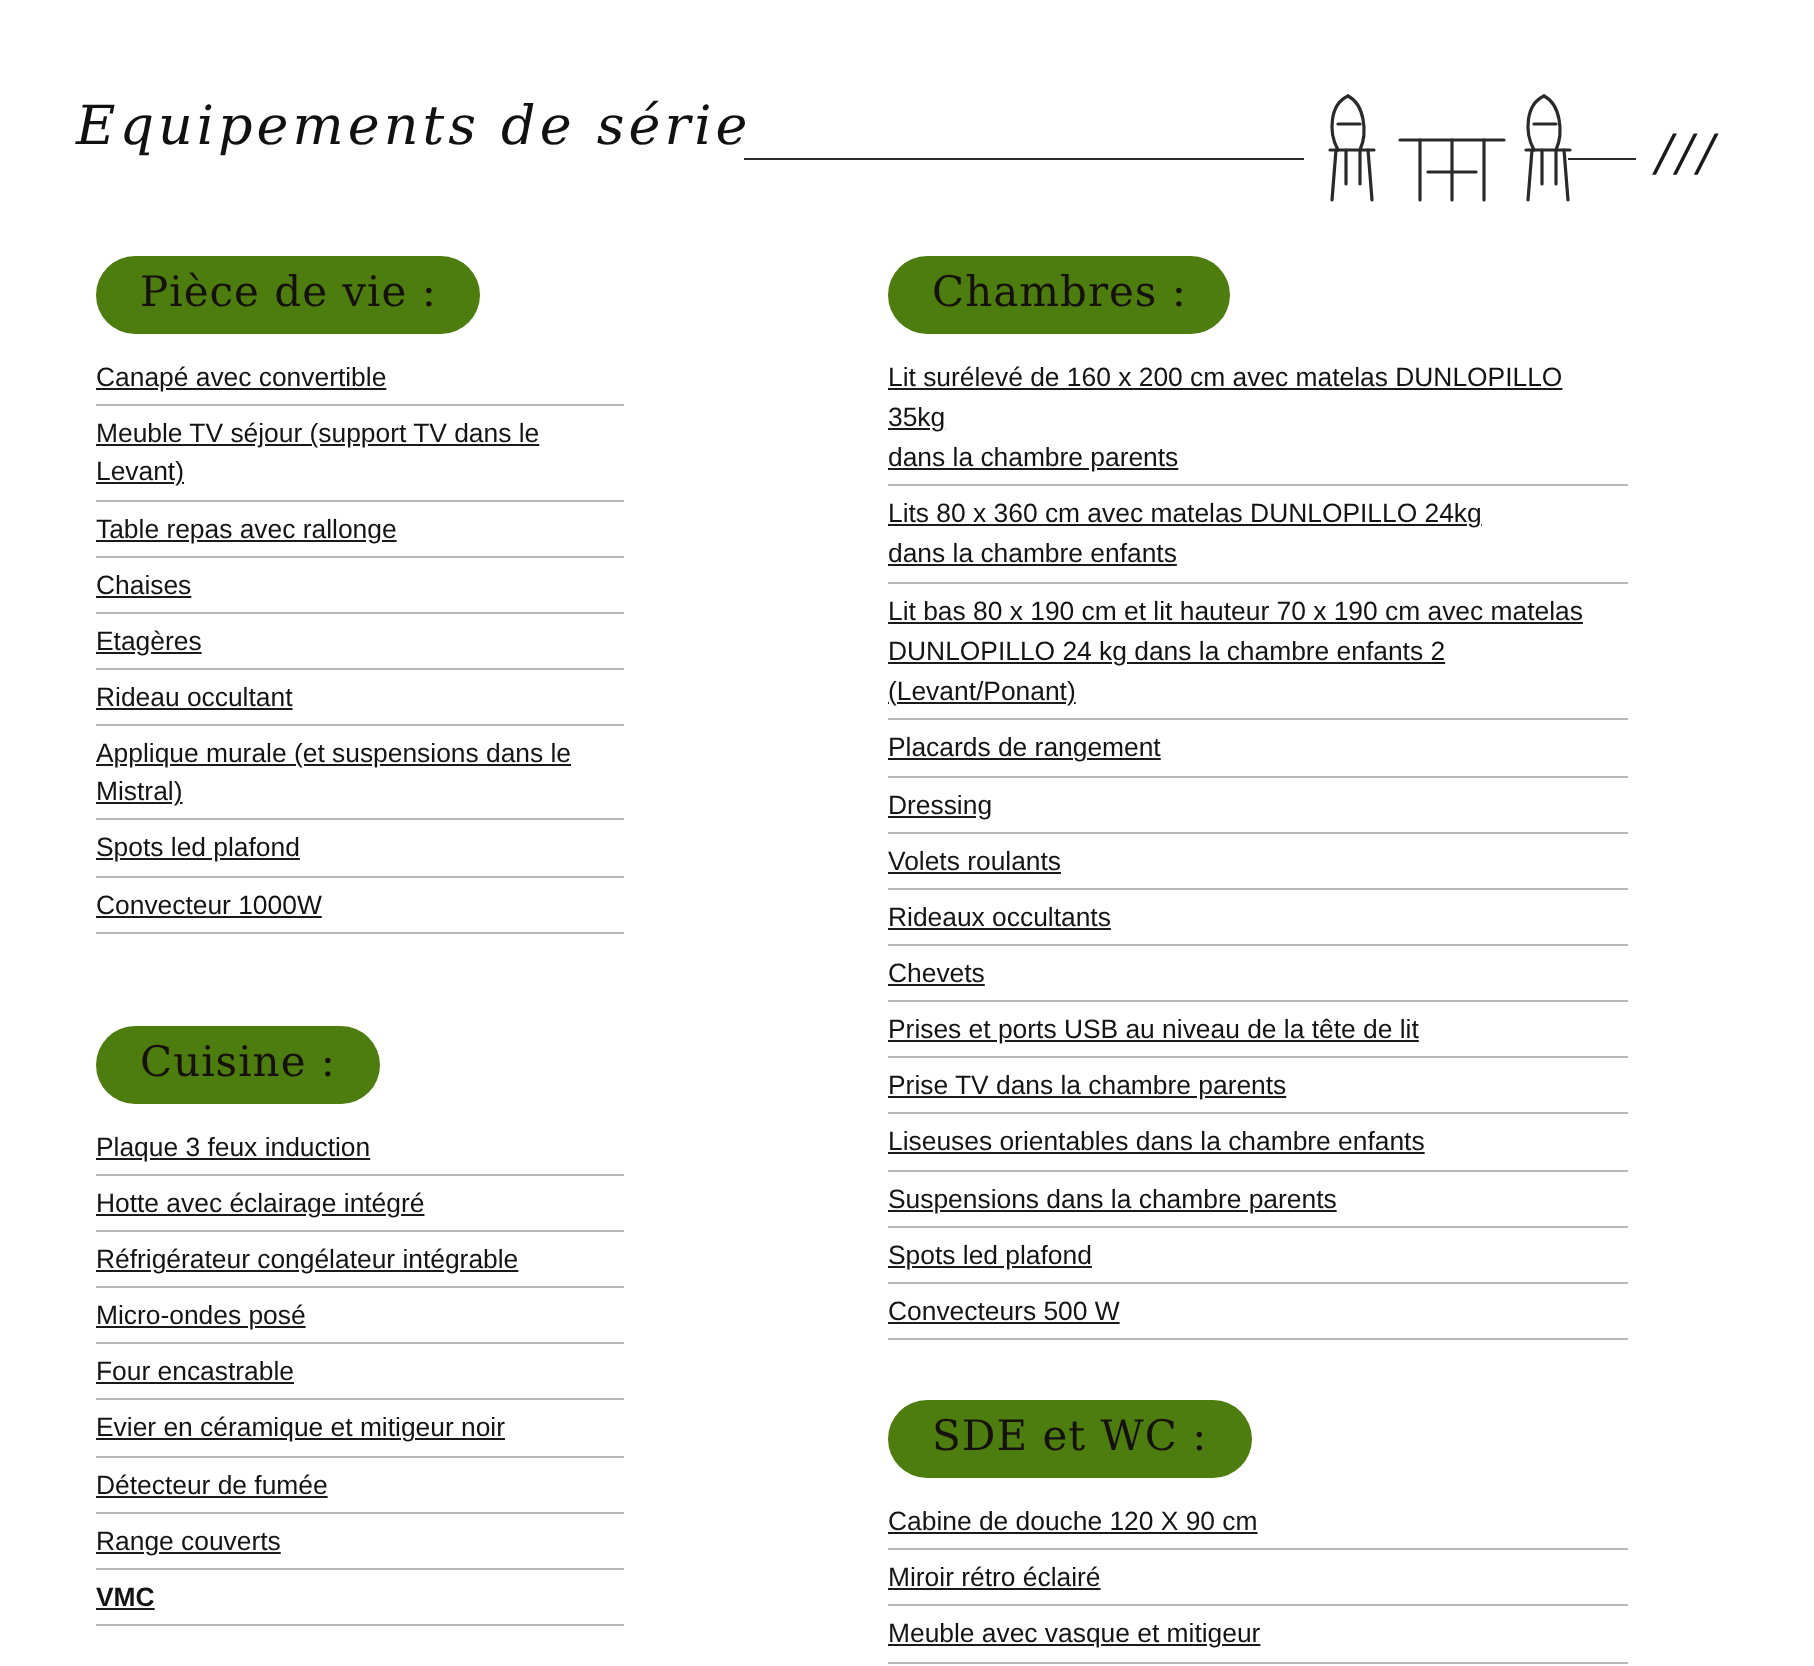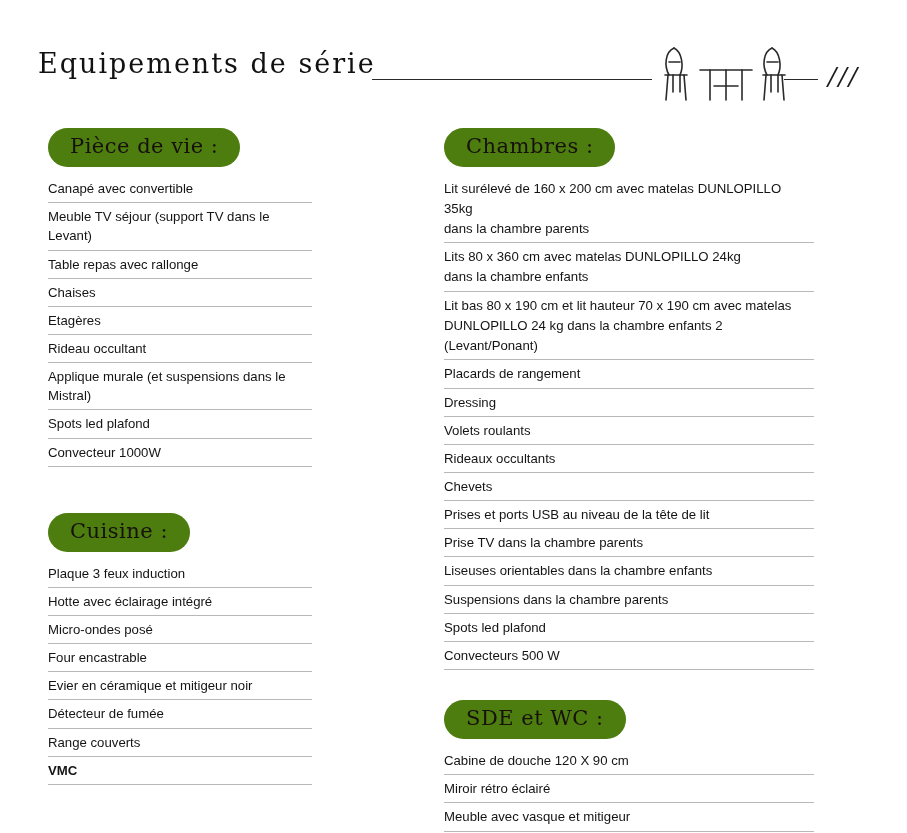--- a/index.html
+++ b/index.html
@@ -22,20 +22,21 @@
     left: 0;
     top: 0;
     width: 907px;
     height: 118px;
   }
   .header-title {
     position: absolute;
     left: 38px;
     top: 48px;
     font-family: "DejaVu Serif", serif;
+    font-style: italic;
     font-size: 27px;
     letter-spacing: 2px;
     color: #111;
     white-space: nowrap;
   }
   .header-rule {
     position: absolute;
     left: 372px;
     top: 79px;
     width: 280px;
@@ -96,20 +97,21 @@
   }
   .pill-wrap {
     margin: 0 0 8px 0;
   }
 
   
   ul.items {
     list-style: none;
     margin: 0;
     padding: 0;
+    text-decoration: underline;
   }
   ul.items > li {
     border-bottom: 1px solid #b8b8b8;
     font-size: 13.2px;
     line-height: 1.45;
     padding: 4px 2px 4px 0;
     color: #141414;
   }
   ul.items > li.multiline {
     line-height: 1.5;
@@ -191,20 +193,21 @@
   </ul>
 
   <div class="gap-lg"></div>
 
   <div class="pill-wrap">
     <span class="pill">Cuisine :</span>
   </div>
   <ul class="items left-list">
     <li>Plaque 3 feux induction</li>
     <li>Hotte avec éclairage intégré</li>
+    <li>Réfrigérateur congélateur intégrable</li>
     <li>Micro-ondes posé</li>
     <li>Four encastrable</li>
     <li>Evier en céramique et mitigeur noir</li>
     <li>Détecteur de fumée</li>
     <li>Range couverts</li>
     <li class="bold">VMC</li>
 
   </ul>
 </div>
 

